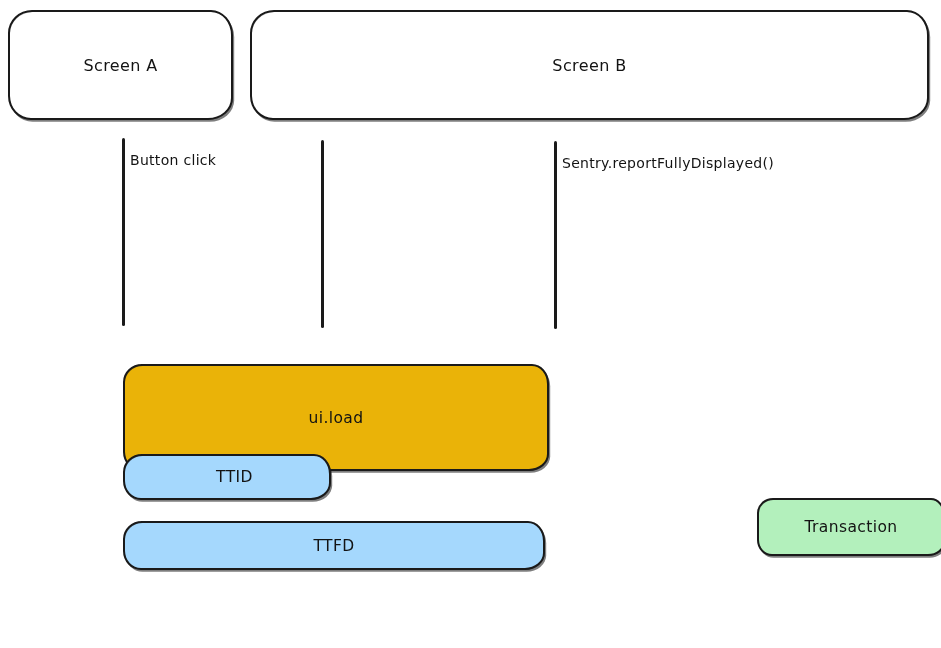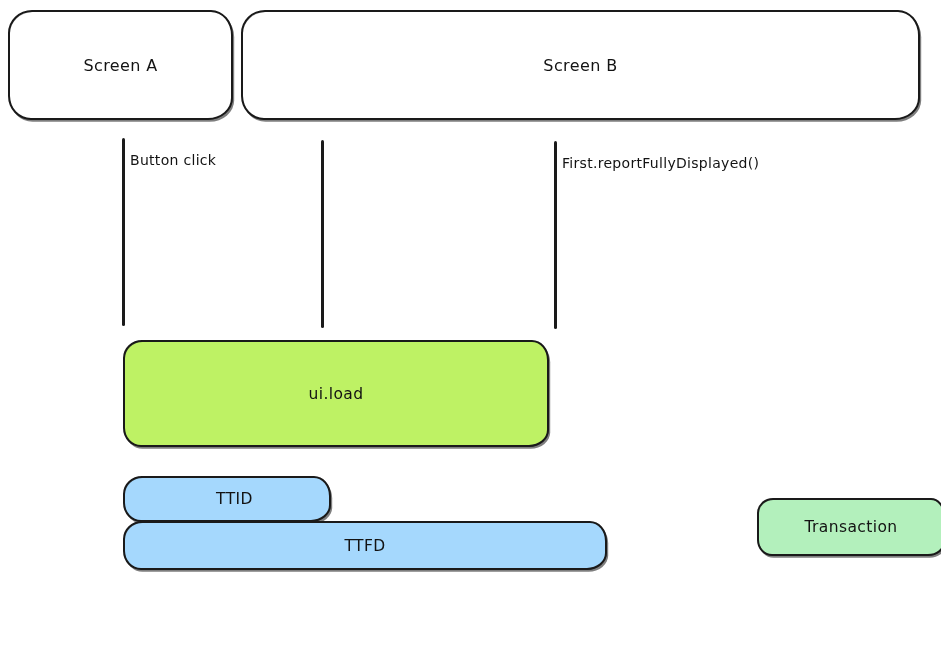--- a/index.html
+++ b/index.html
@@ -39,21 +39,21 @@
   .screen-box {
     height: 110px;
     font-size: 16px;
     border-radius: 24px 22px 25px 23px / 23px 25px 22px 24px;
   }
 
   .bar {
     border-radius: 19px 17px 20px 18px / 18px 20px 17px 19px;
     font-size: 15.5px;
   }
-  .bar.green  { background: #bef264; }
+  .bar.green  { background: #eab308; margin-top: 24px; }
   .bar.blue   { background: #a5d8fd; }
 
   .legend-box {
     width: 188px;
     height: 58px;
     font-size: 15.5px;
     border-radius: 16px 14px 17px 15px / 15px 17px 14px 16px;
   }
   .legend-box.green { background: #b3f0bc; }
   .legend-box.blue  { background: #a5d8fd; }
@@ -85,41 +85,41 @@
 </style>
 </head>
 <body>
 
 <div id="canvas">
 
   <div class="hbox screen-box" style="left:8px; top:10px; width:225px;">
     <span>Screen A</span>
   </div>
 
-  <div class="hbox screen-box" style="left:241px; top:10px; width:679px;">
+  <div class="hbox screen-box" style="left:250px; top:10px; width:679px;">
     <span>Screen B</span>
   </div>
 
   <div class="tick-line" style="left:122px; top:138px; height:188px;"></div>
   <div class="tick-label" style="left:130px; top:152px;">Button click</div>
 
   <div class="tick-line" style="left:321px; top:140px; height:188px;"></div>
 
   <div class="tick-line" style="left:554px; top:141px; height:188px;"></div>
-  <div class="tick-label" style="left:562px; top:155px;">First.reportFullyDisplayed()</div>
+  <div class="tick-label" style="left:562px; top:155px;">Sentry.reportFullyDisplayed()</div>
 
   <div class="hbox bar green" style="left:123px; top:340px; width:426px; height:107px;">
     <span>ui.load</span>
   </div>
 
-  <div class="hbox bar blue" style="left:123px; top:476px; width:208px; height:46px;padding-left:15px;">
+  <div class="hbox bar blue" style="left:123px; top:454px; width:208px; height:46px;padding-left:15px;">
     <span>TTID</span>
   </div>
 
-  <div class="hbox bar blue" style="left:123px; top:521px; width:484px; height:49px;">
+  <div class="hbox bar blue" style="left:123px; top:521px; width:422px; height:49px;">
     <span>TTFD</span>
   </div>
 
   <div class="hbox legend-box green" style="left:757px; top:498px;">
     <span>Transaction</span>
   </div>
 
 
 </div>
 

